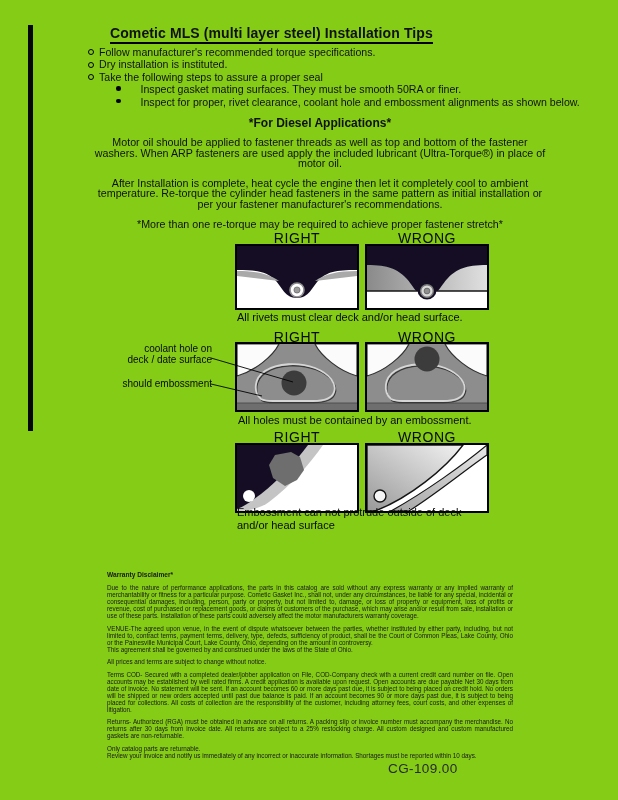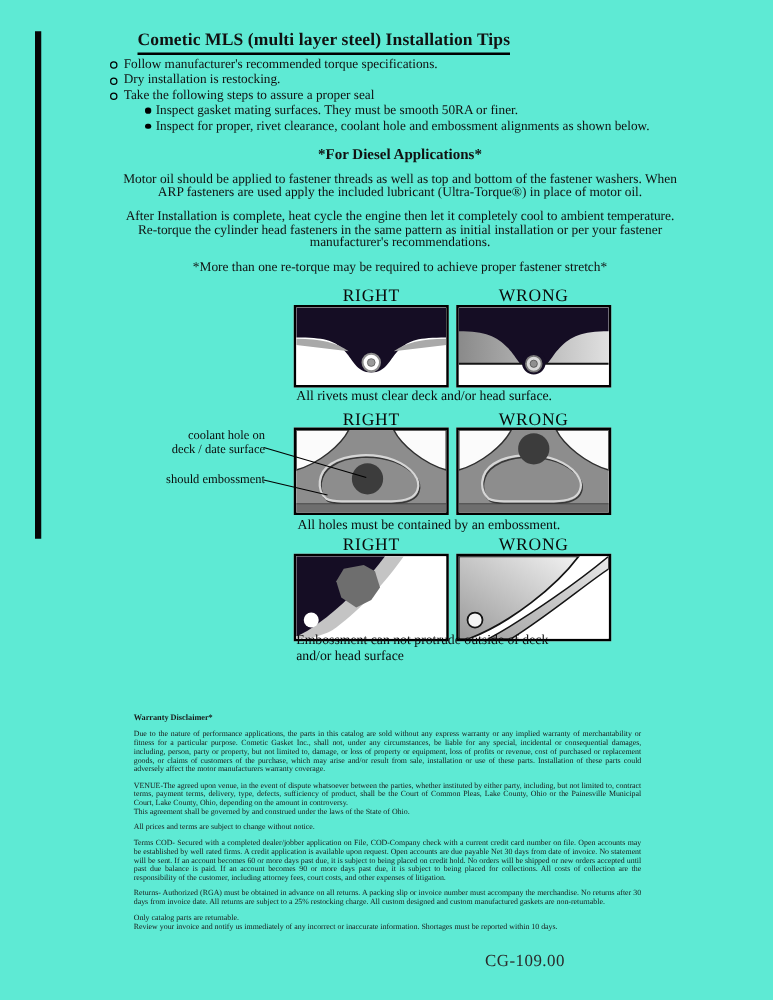--- a/index.html
+++ b/index.html
@@ -1,30 +1,30 @@
 <!DOCTYPE html>
 <html><head>
 <meta charset="utf-8">
 <style>
   html,body{margin:0;padding:0;}
   body{background:#e8e8e8;}
   .page{
-    position:relative;width:618px;height:800px;background:#5eead4;
-    font-family:Liberation Serif, serif;color:#111;overflow:hidden;
+    position:relative;width:618px;height:800px;background:#84cc16;
+    font-family:Liberation Sans, sans-serif;color:#111;overflow:hidden;
     margin:0 auto;
   }
   .abs{position:absolute;}
   .scan-bar{left:28px;top:25px;width:5px;height:406px;background:#060606;}
   .title{left:110px;top:25px;font-size:14px;font-weight:bold;
     border-bottom:2px solid #000;padding-bottom:1px;white-space:nowrap;letter-spacing:0.1px;}
   .bullets{left:88px;top:46px;font-size:10.6px;line-height:12.4px;}
   .b-row{display:flex;align-items:flex-start;white-space:nowrap;}
   .o-marker{width:4px;height:4px;border:1px solid #000;border-radius:50%;
     display:inline-block;margin:3.2px 5px 0 0;flex:0 0 auto;}
-  .sub{margin-left:28px;}
+  .sub{margin-left:28px;gap:16px;}
   .dot-marker{width:4.5px;height:4.5px;background:#000;border-radius:50%;
     display:inline-block;margin:3.2px 4px 0 0;flex:0 0 auto;}
   .diesel{left:94px;top:116px;width:452px;text-align:center;}
   .diesel h2{font-size:12px;margin:0 0 7px 0;}
   .diesel p{font-size:10.7px;line-height:10.6px;margin:0 0 9px 0;}
   .rw-label{font-size:14px;letter-spacing:0.6px;width:124px;text-align:center;color:#0a0a0a;}
   .dbox{width:120px;height:auto;border:2px solid #000;background:#fff;display:block;}
   .caption{font-size:11px;line-height:12.5px;color:#0a0a0a;white-space:nowrap;}
   .callout{font-size:10px;line-height:10.8px;text-align:right;width:94px;color:#0a0a0a;}
   .legal{left:107px;top:571px;width:406px;font-size:6.3px;line-height:7px;
@@ -43,21 +43,21 @@
 
   <div class="abs title">Cometic MLS (multi layer steel) Installation Tips</div>
 
   <div class="abs bullets">
     <div class="b-row">
       <span class="o-marker"></span>
       <span>Follow manufacturer's recommended torque specifications.</span>
     </div>
     <div class="b-row">
       <span class="o-marker"></span>
-      <span>Dry installation is restocking.</span>
+      <span>Dry installation is instituted.</span>
     </div>
     <div class="b-row">
       <span class="o-marker"></span>
       <span>Take the following steps to assure a proper seal</span>
     </div>
     <div class="b-row sub">
       <span class="dot-marker"></span>
       <span>Inspect gasket mating surfaces.  They must be smooth 50RA or finer.</span>
     </div>
     <div class="b-row sub">

